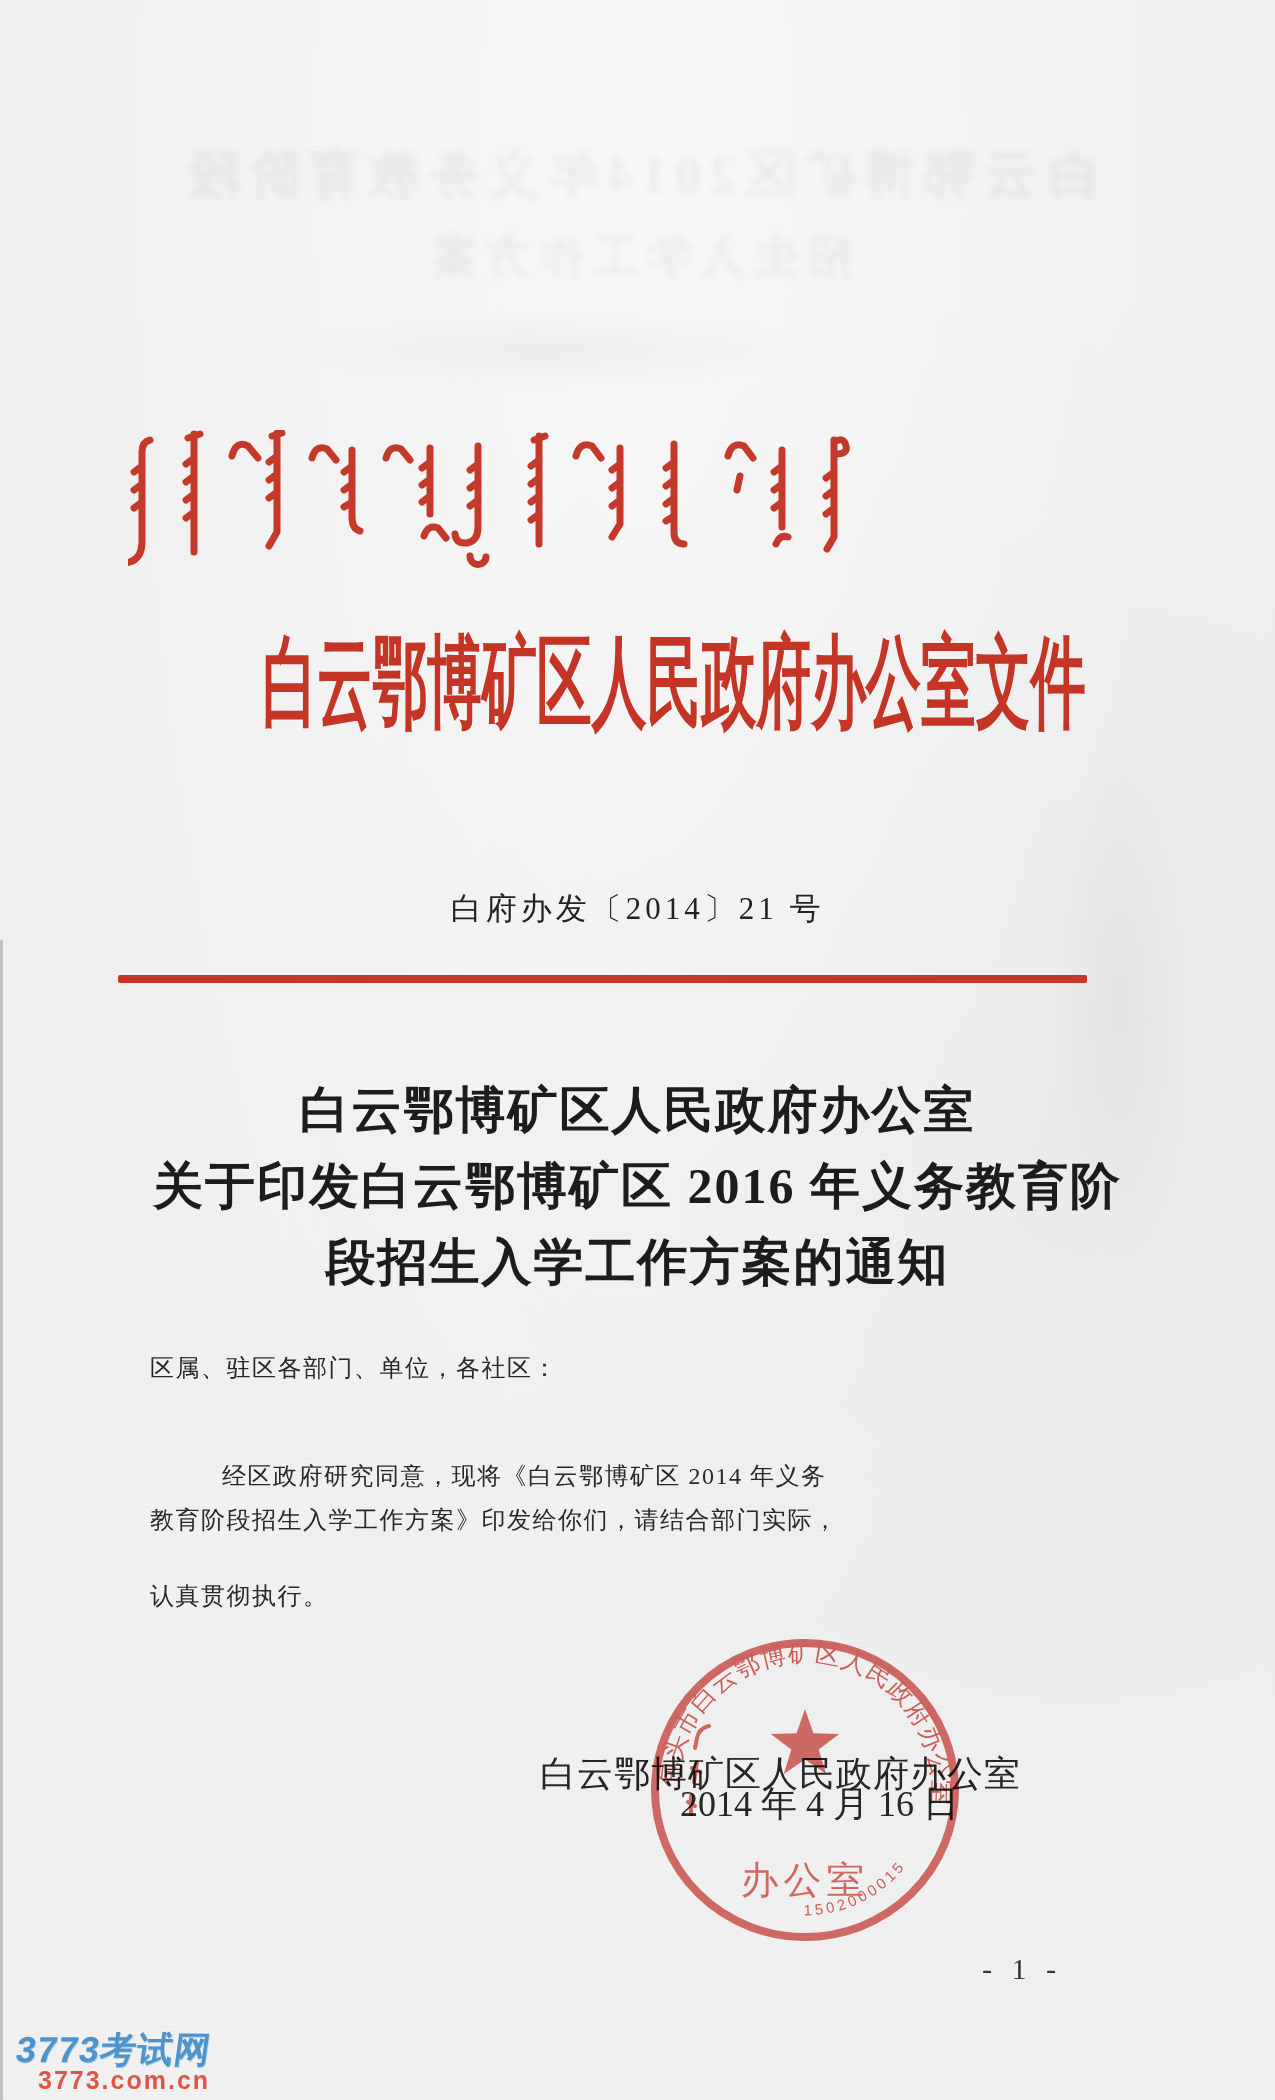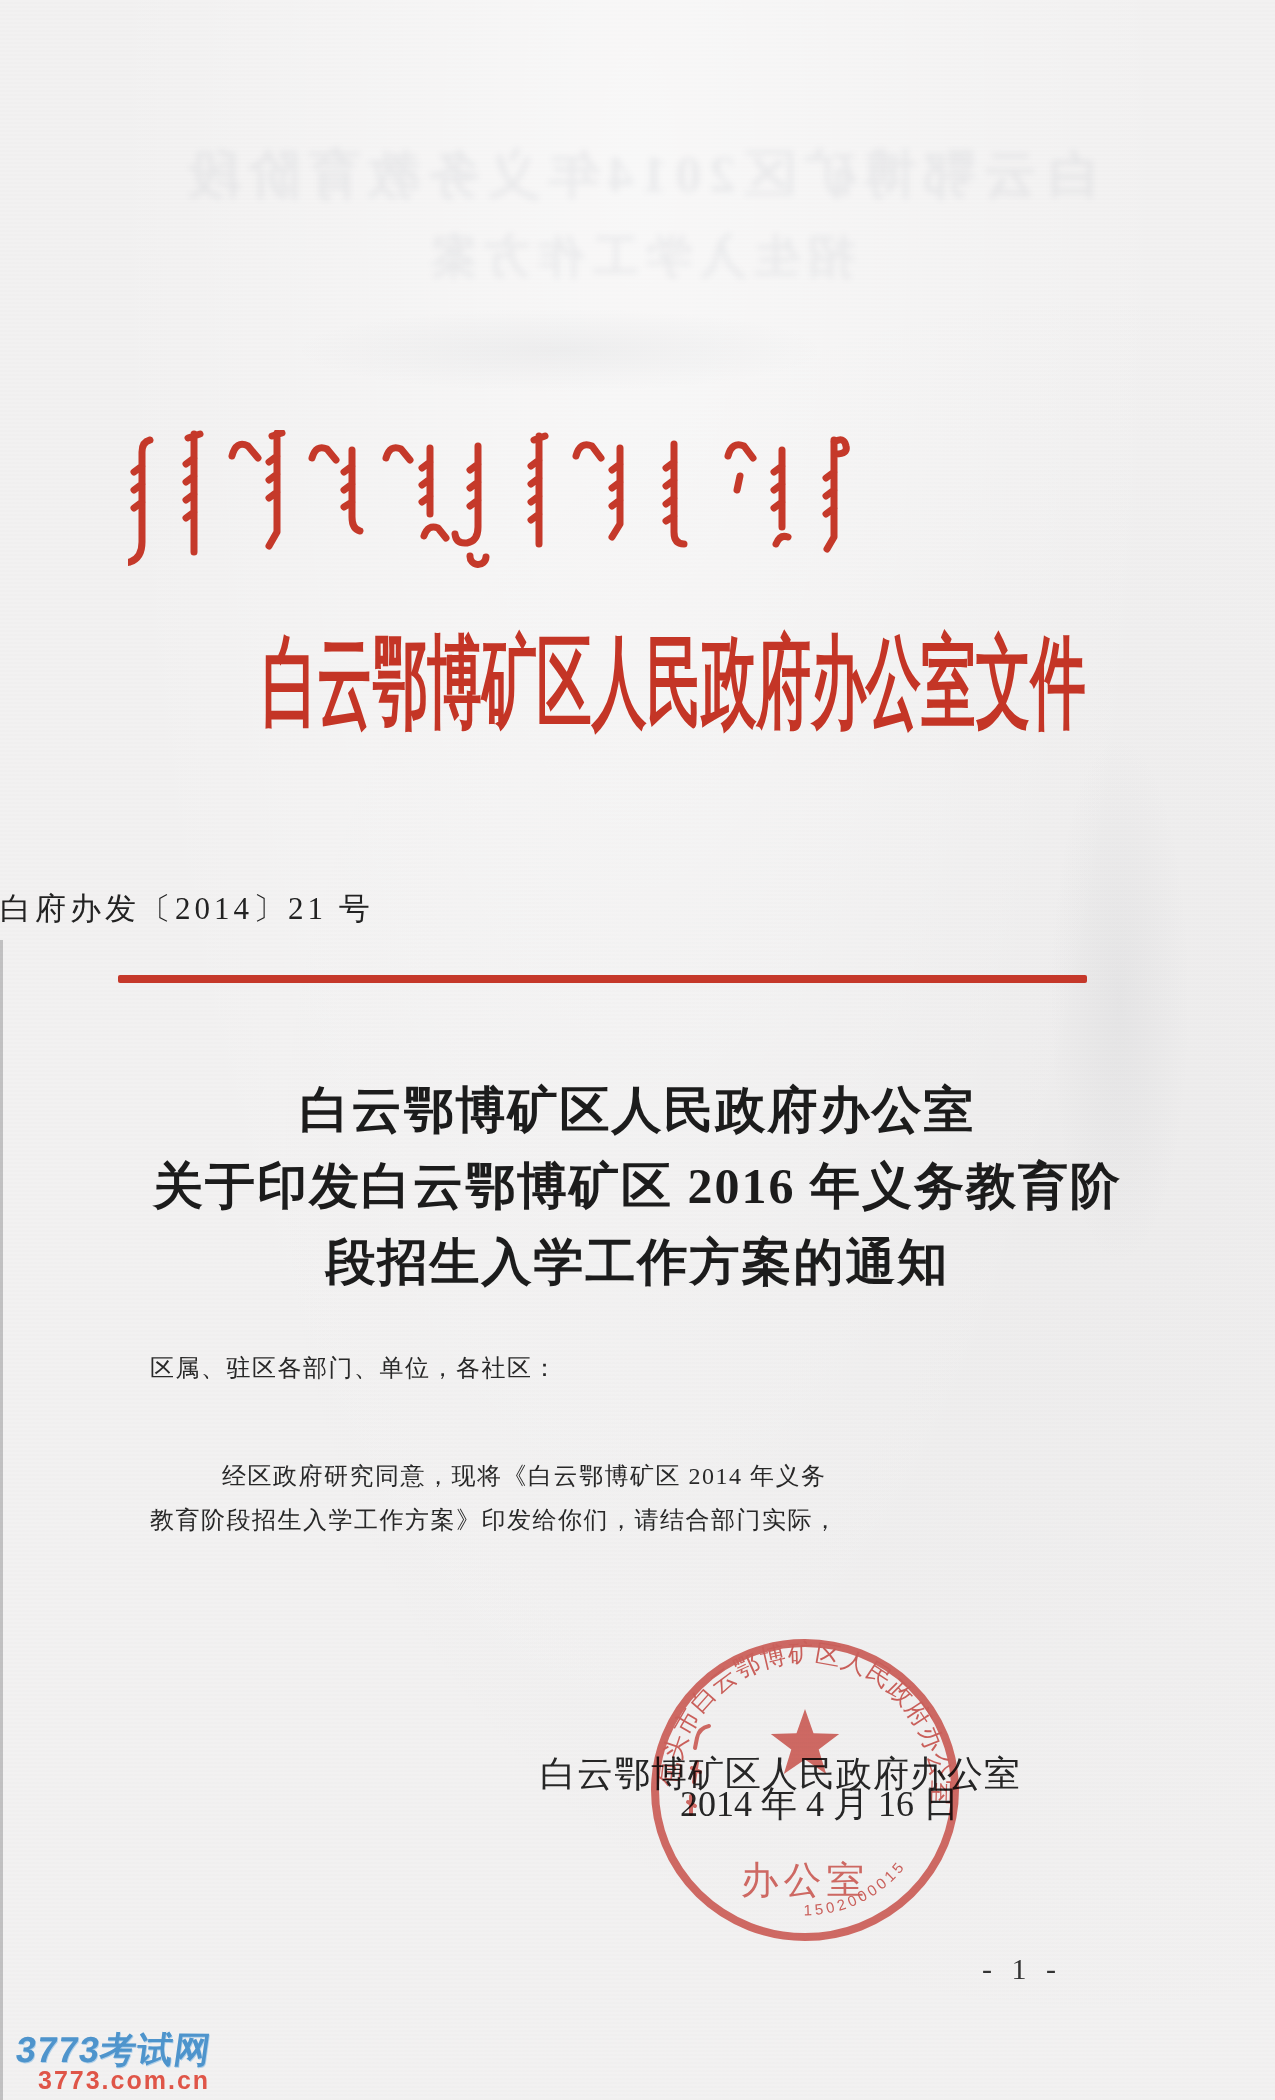--- a/index.html
+++ b/index.html
@@ -26,21 +26,21 @@
   .smudge{position:absolute;background:radial-gradient(ellipse closest-side, rgba(110,115,125,.07), rgba(0,0,0,0) 70%);}
   .mongolian{position:absolute;left:128px;top:430px;}
   .letterhead{
     position:absolute;top:616px;left:18px;width:100%;text-align:center;
     font-size:56px;font-weight:900;color:#c43526;white-space:nowrap;
     font-family:"Liberation Serif","DejaVu Serif",serif;
     padding-left:18px;
   }
   .letterhead .stretch{display:inline-block;transform:scale(.98,1.8);transform-origin:50% 0;}
   .docnum{
-    position:absolute;top:888px;left:0;width:100%;
+    position:absolute;top:888px;left:0;width:100%;text-align:center;
     font-size:31px;letter-spacing:4px;color:#222;
   }
   .redline{position:absolute;top:975px;left:118px;width:969px;height:8px;background:#c5382a;border-radius:2px;}
   .notice-title{
     position:absolute;top:1072px;left:0;width:100%;text-align:center;
     font-size:50px;line-height:76px;font-weight:bold;letter-spacing:2px;color:#1c1c1c;
   }
   .bodyline{position:absolute;font-size:24px;letter-spacing:1.5px;color:#282828;white-space:nowrap;}
   .signer{position:absolute;top:1750px;left:540px;font-size:36px;letter-spacing:1px;color:#262626;white-space:nowrap;}
   .issue-date{position:absolute;top:1780px;left:648px;font-size:36px;color:#262626;white-space:nowrap;margin-left:32px;}
@@ -99,20 +99,21 @@
 
   <div class="notice-title">
     <div>白云鄂博矿区人民政府办公室</div>
     <div>关于印发白云鄂博矿区 2016 年义务教育阶</div>
     <div>段招生入学工作方案的通知</div>
   </div>
 
   <div class="bodyline" style="top:1352px;left:150px;">区属、驻区各部门、单位，各社区：</div>
   <div class="bodyline" style="top:1428px;left:222px;margin-top:32px;">经区政府研究同意，现将《白云鄂博矿区 2014 年义务</div>
   <div class="bodyline" style="top:1504px;left:150px;">教育阶段招生入学工作方案》印发给你们，请结合部门实际，</div>
+  <div class="bodyline" style="top:1580px;left:150px;">认真贯彻执行。</div>
 
   <div class="signer">白云鄂博矿区人民政府办公室</div>
   <div class="issue-date">2014 年 4 月 16 日</div>
 
   <svg class="seal" width="320" height="320" viewBox="0 0 320 320">
     <defs>
       <path id="ringArc" d="M 37,195 A 128,128 0 1 1 283,195"></path>
       <path id="serialArc" d="M 56,232 A 128,128 0 0 0 264,232"></path>
     </defs>
     <ellipse cx="160" cy="160" rx="150" ry="147" fill="none" stroke="#d4554e" stroke-width="8"></ellipse>

